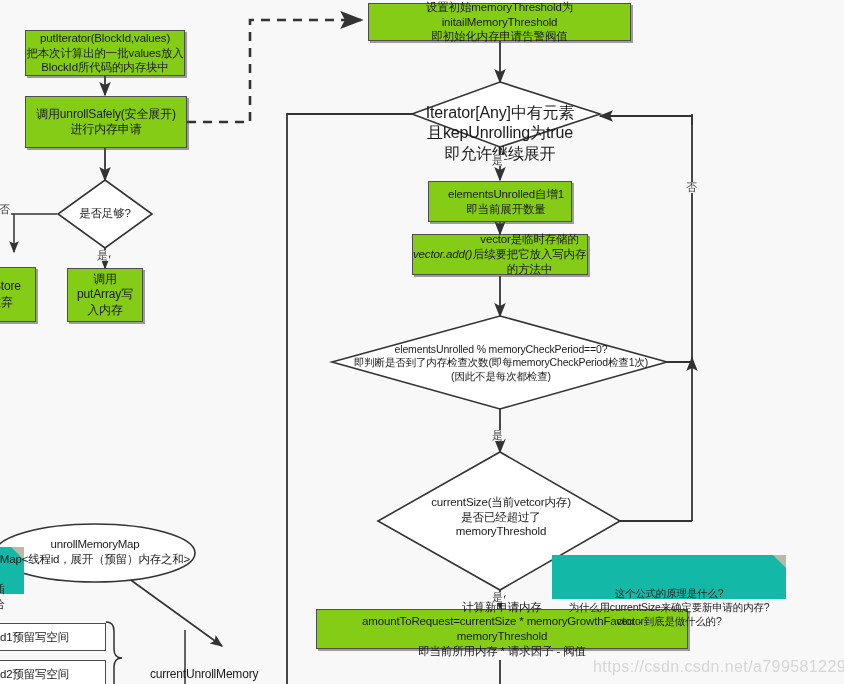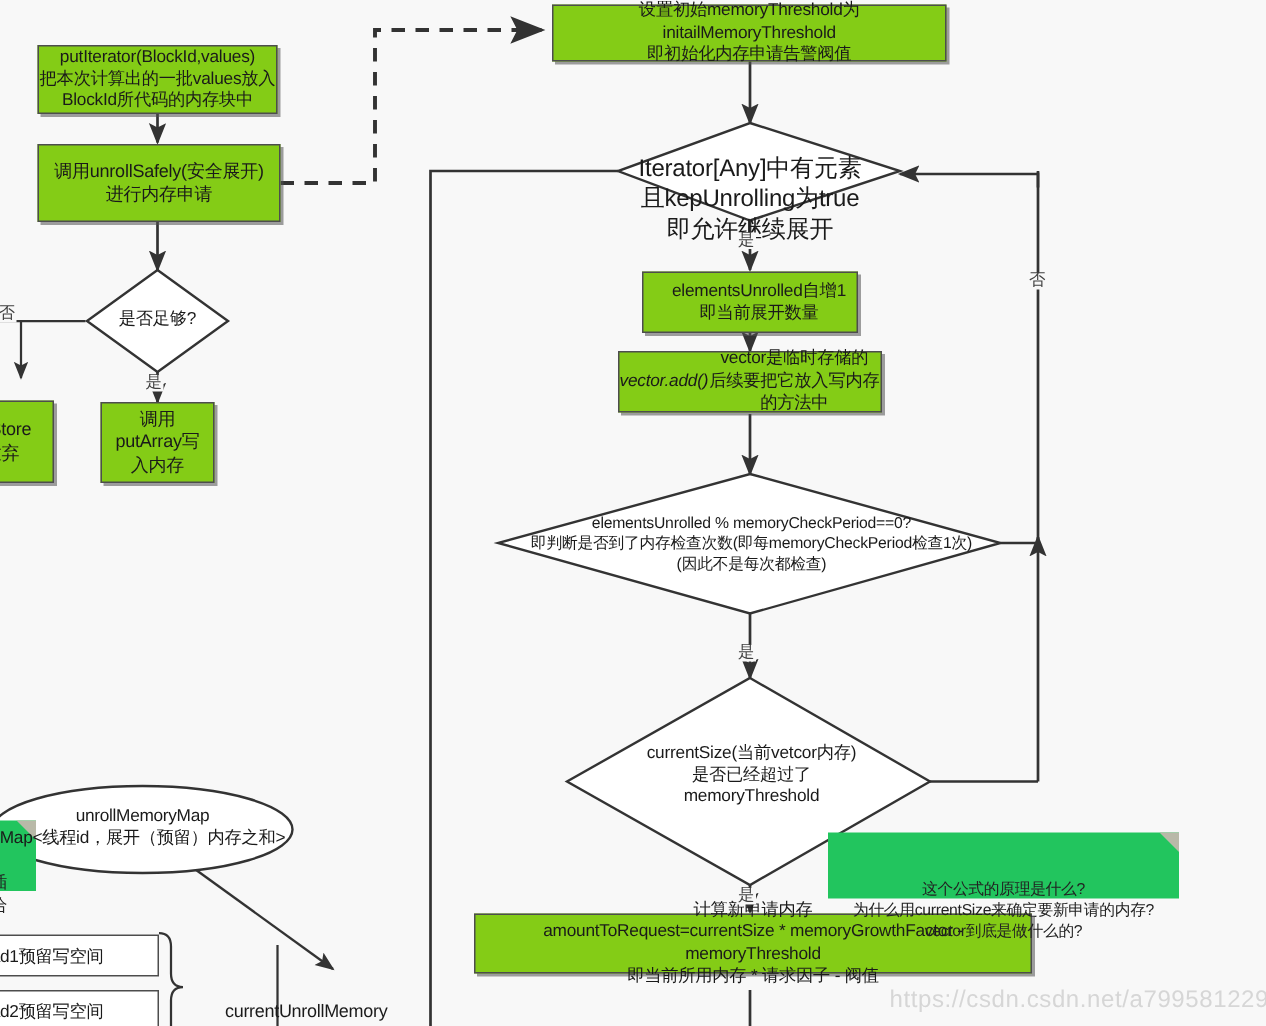--- a/index.html
+++ b/index.html
@@ -52,21 +52,21 @@
   .edge-label {
     position: absolute;
     color: #404040;
     background: #f8f8f8;
     padding: 0 1px;
     line-height: 1;
   }
   .note {
     position: absolute;
     box-sizing: border-box;
-    background: #22c55e;
+    background: #14b8a6;
     text-align: center;
     color: #222;
     line-height: 1.3;
     white-space: pre-line;
     padding: 5px 4px 4px;
     letter-spacing: -0.2px;
   }
   .note .fold {
     position: absolute;
     top: 0;

